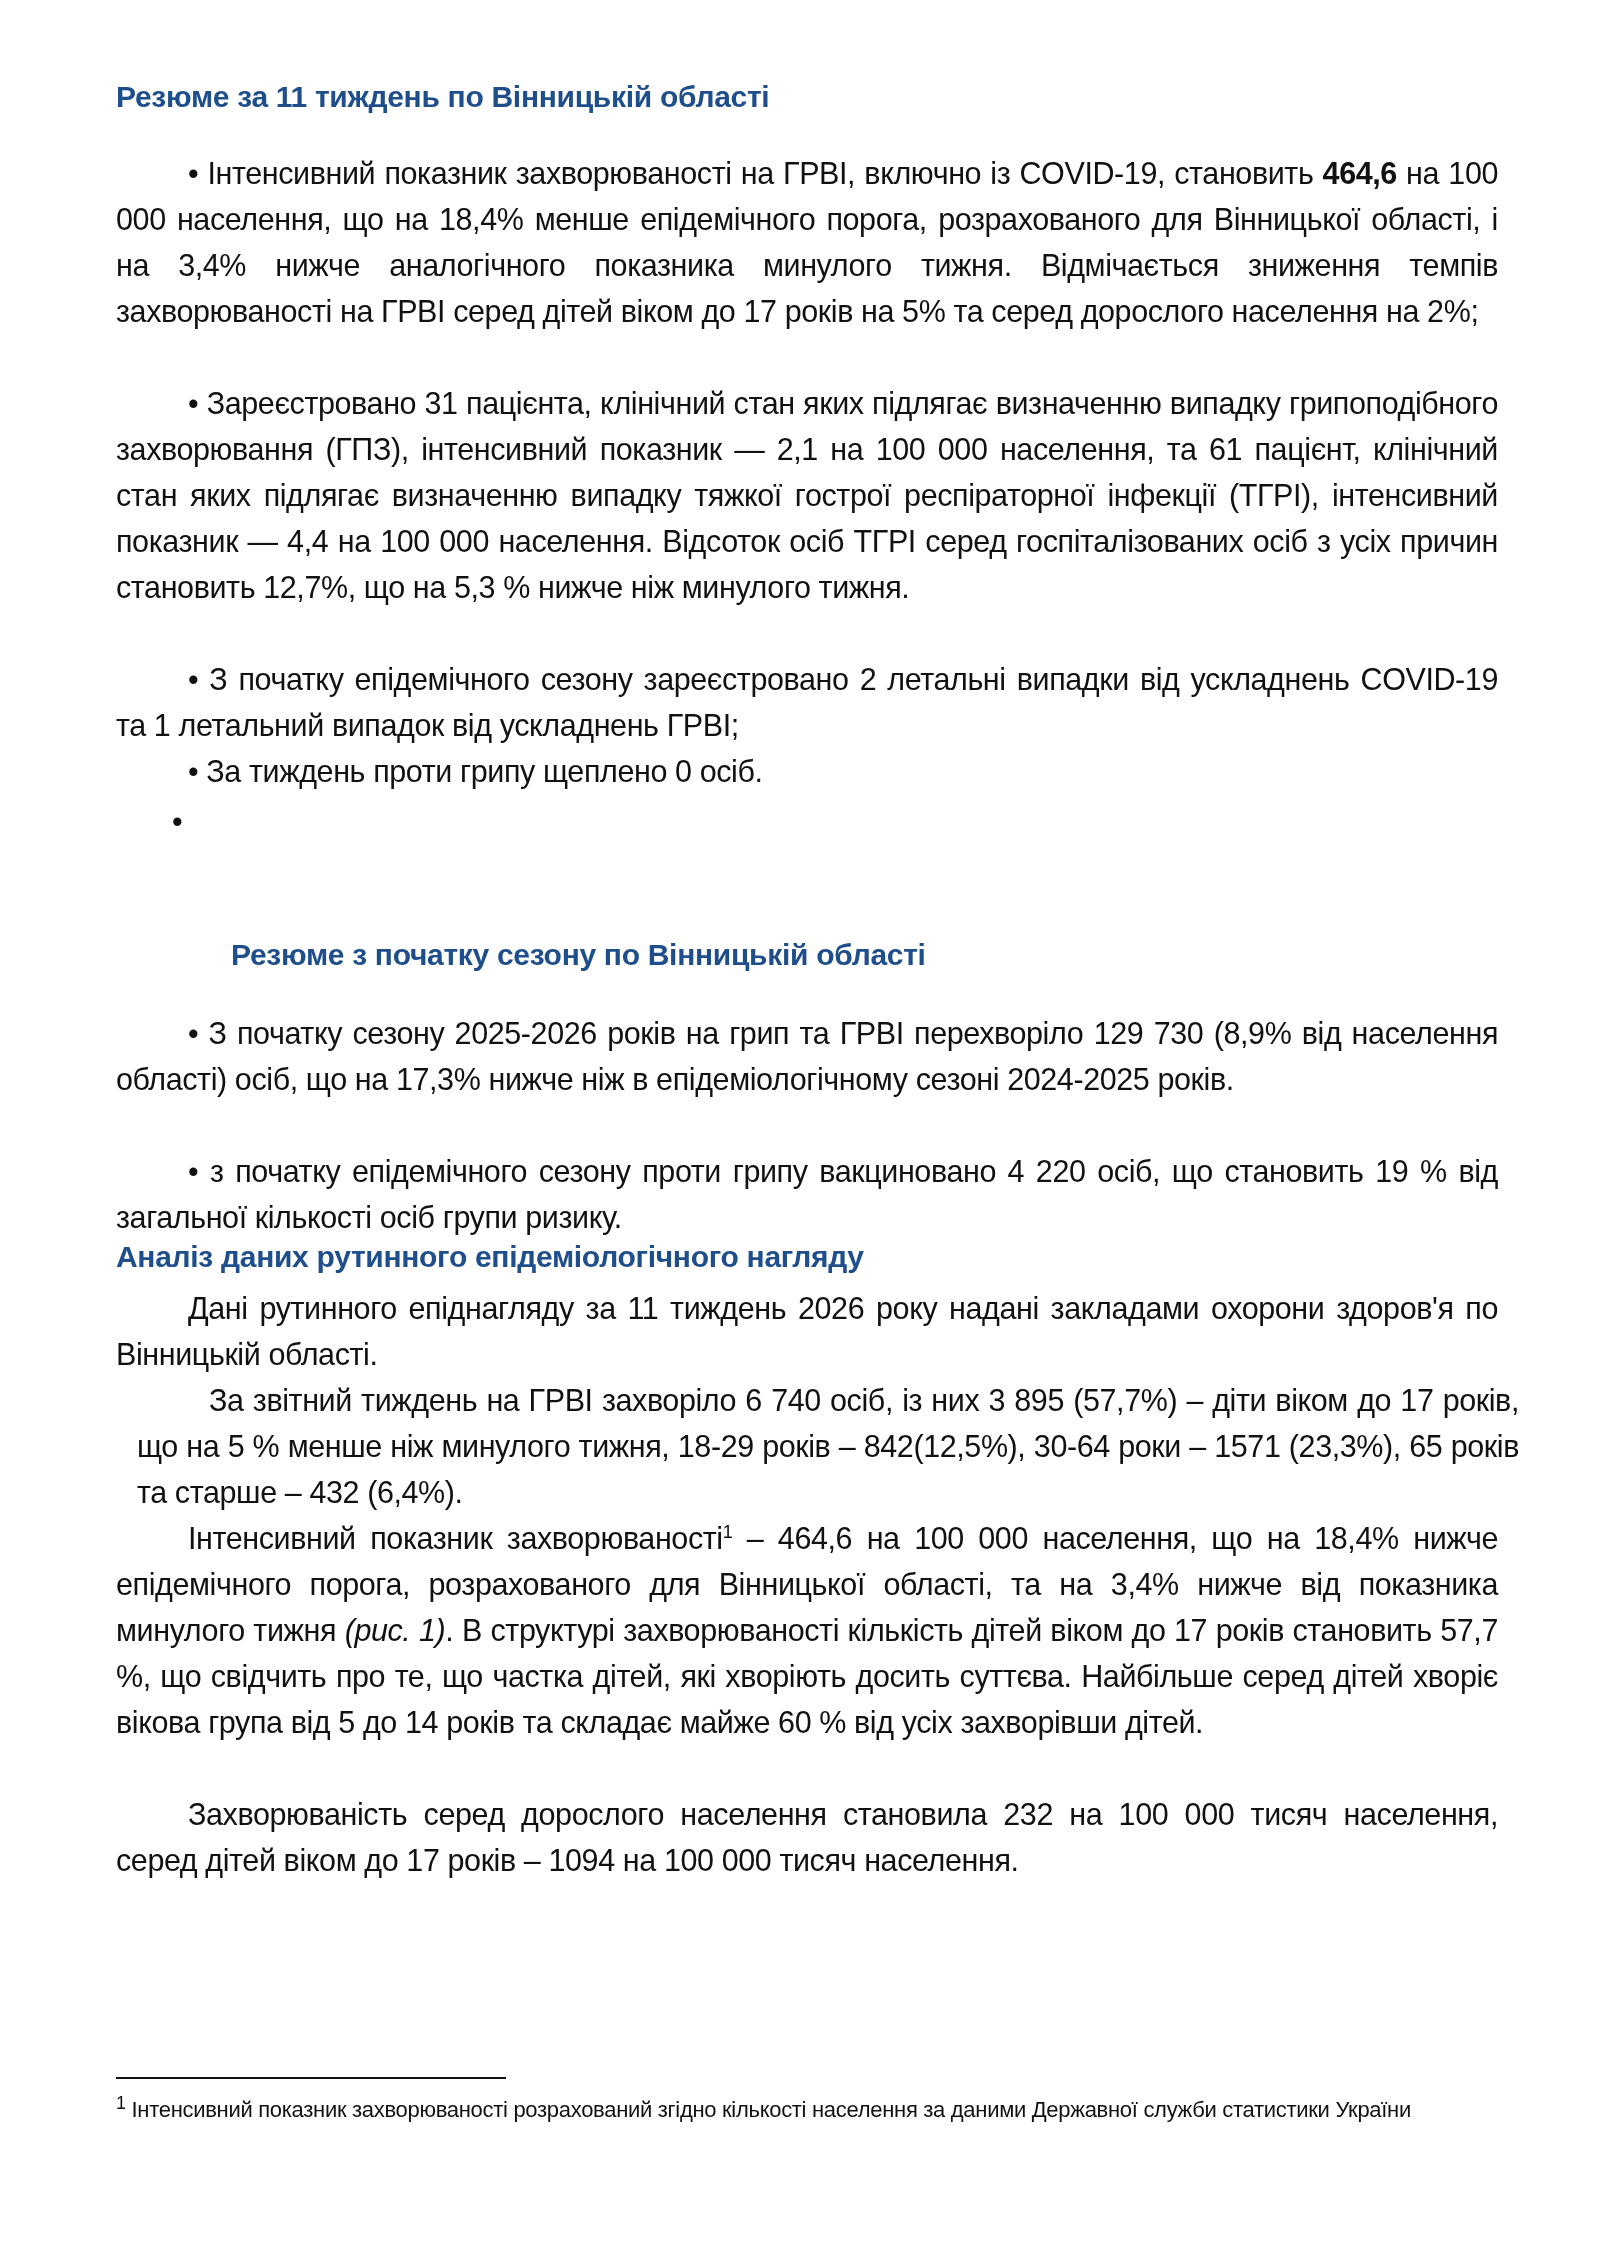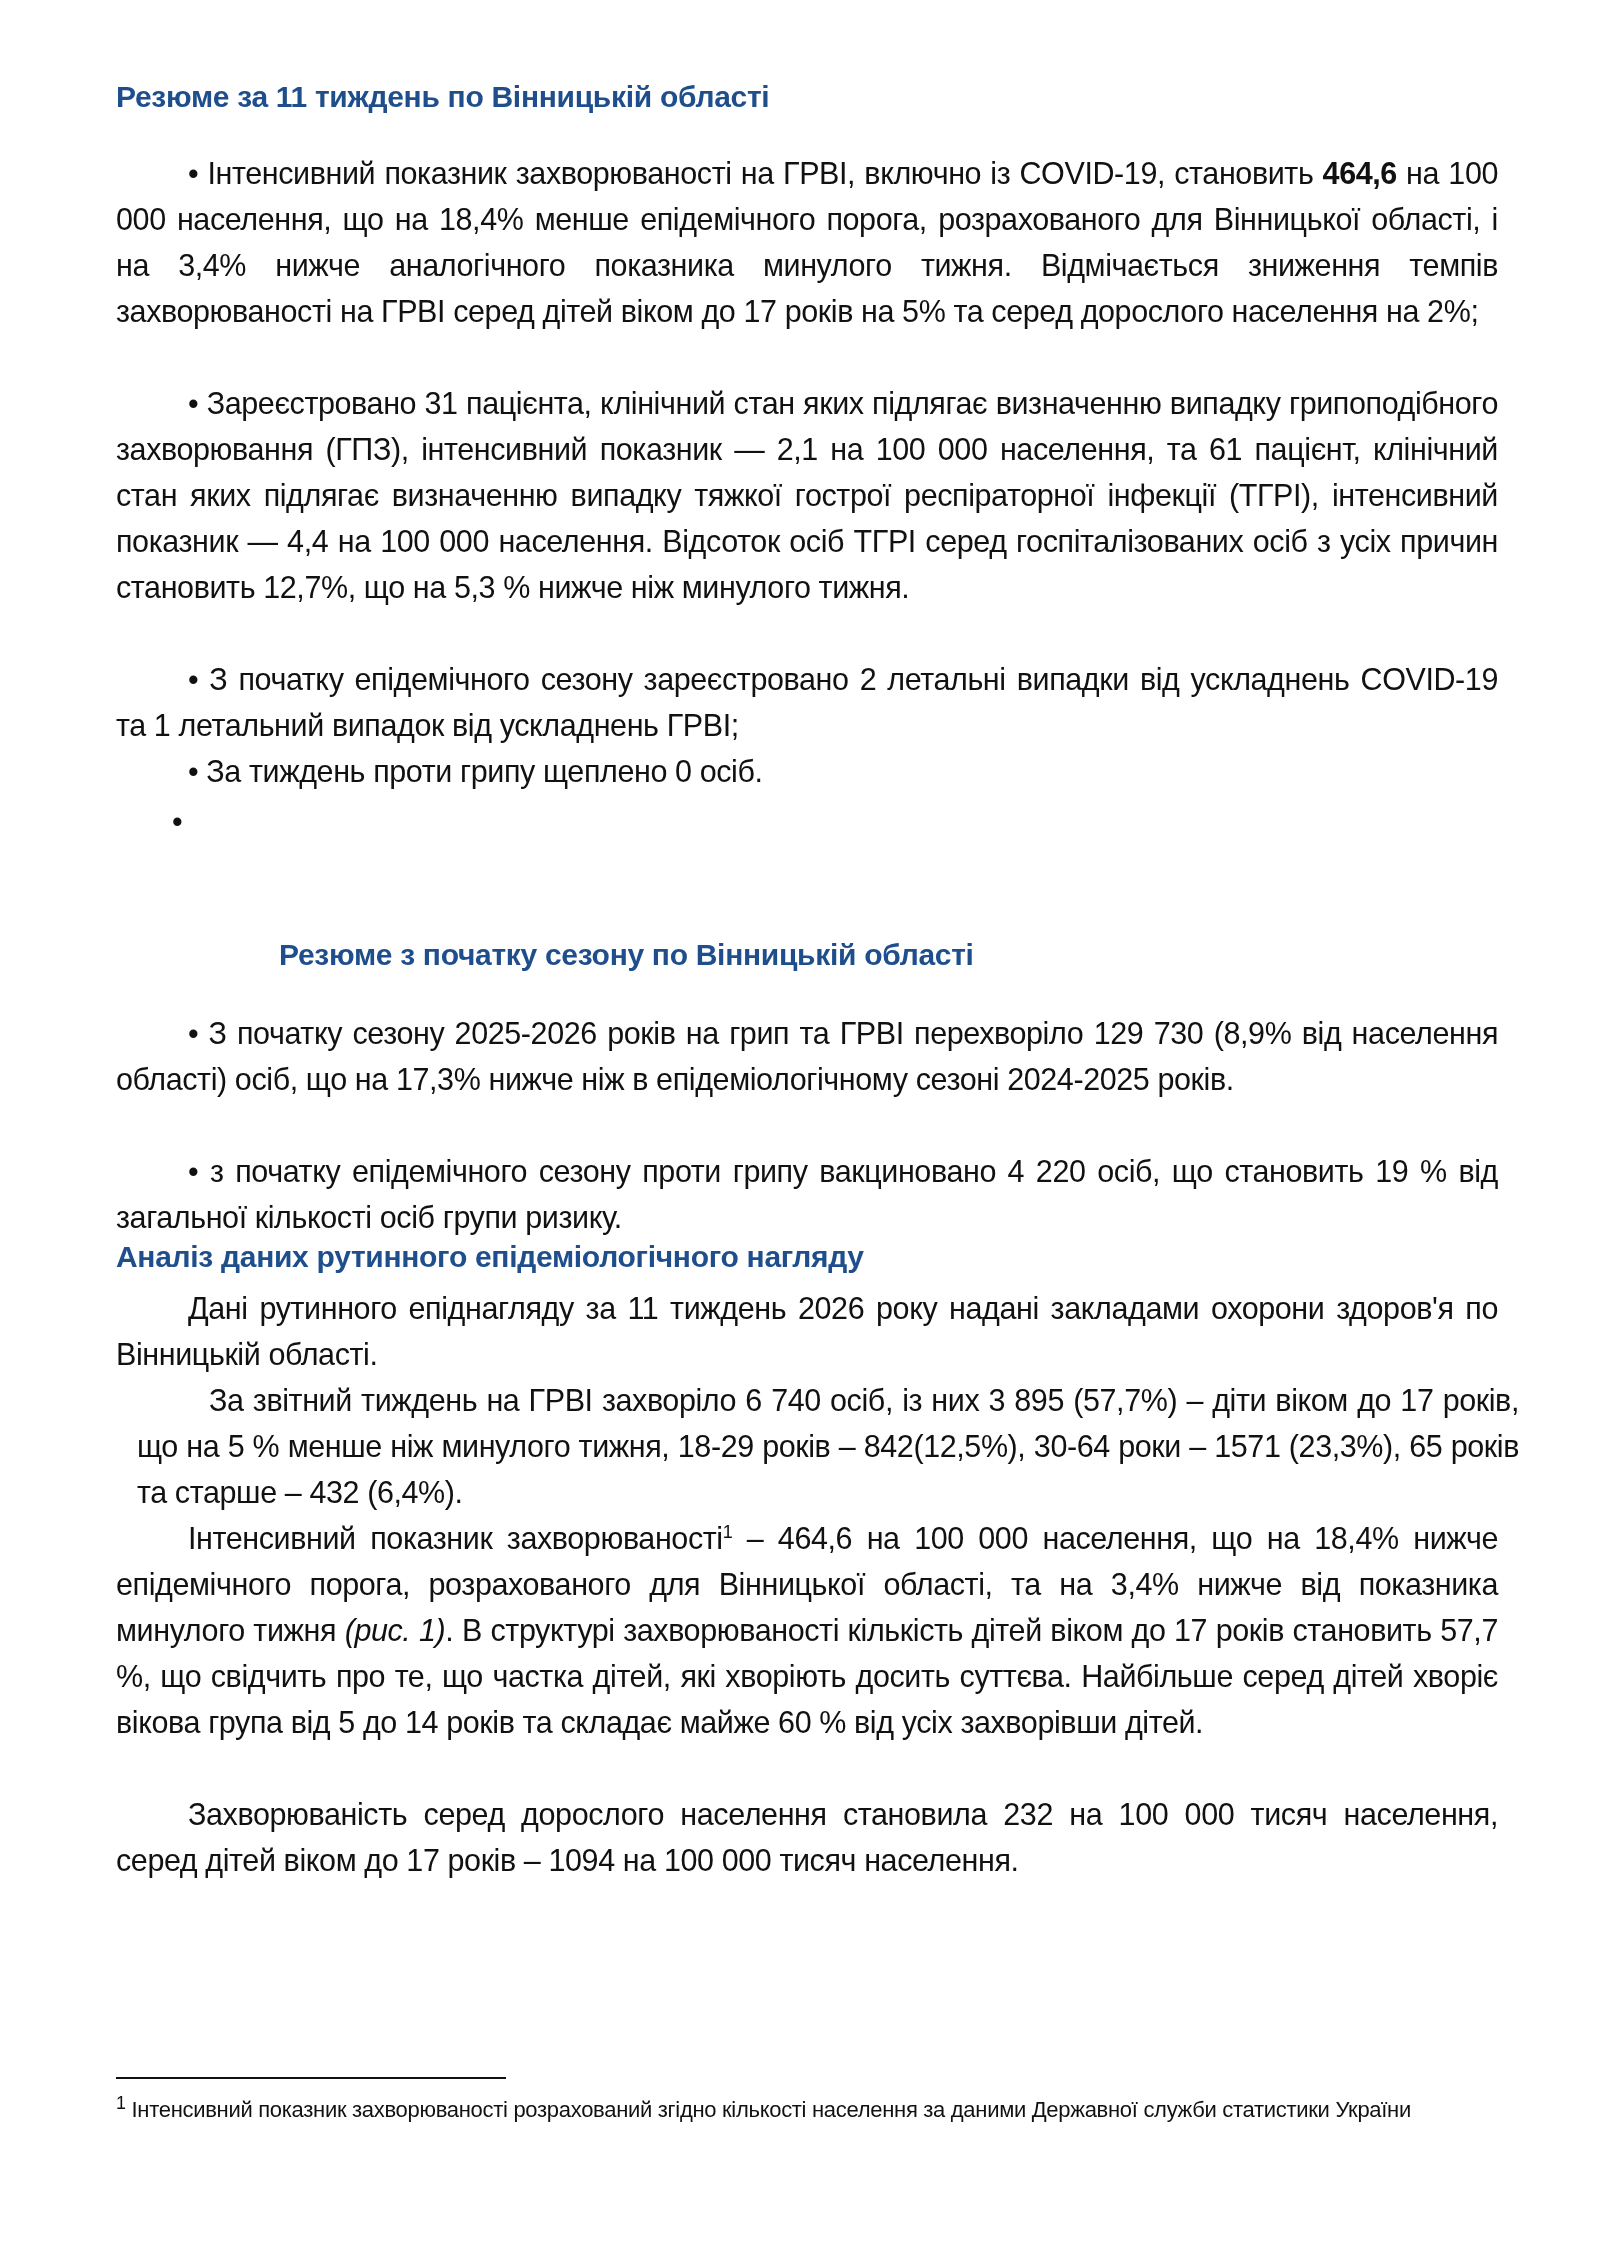--- a/index.html
+++ b/index.html
@@ -34,21 +34,21 @@
   <div class="p ind" style="top:150px;"><span>•</span><span> Інтенсивний показник захворюваності на ГРВІ, включно із COVID-19, становить </span><b>464,6</b><span> на 100 000 населення, що на 18,4% менше епідемічного порога, розрахованого для Вінницької області, і на 3,4% нижче аналогічного показника минулого тижня. Відмічається зниження темпів захворюваності на ГРВІ серед дітей віком до 17 років на 5% та серед дорослого населення на 2%;</span></div>
 
   <div class="p ind" style="top:380px;">• Зареєстровано 31 пацієнта, клінічний стан яких підлягає визначенню випадку грипоподібного захворювання (ГПЗ), інтенсивний показник — 2,1 на 100 000 населення, та 61 пацієнт, клінічний стан яких підлягає визначенню випадку тяжкої гострої респіраторної інфекції (ТГРІ),  інтенсивний показник — 4,4 на 100 000 населення. Відсоток  осіб ТГРІ серед госпіталізованих осіб з  усіх причин становить 12,7%, що на 5,3 % нижче ніж минулого тижня.</div>
 
   <div class="p ind" style="top:656px;">• З початку епідемічного сезону зареєстровано 2  летальні випадки від ускладнень COVID-19 та 1 летальний випадок від ускладнень ГРВІ;</div>
 
   <div class="p ind" style="top:748px;">• За тиждень проти грипу щеплено 0 осіб.</div>
 
   <div class="p bullet-hang" style="top:798px;"><span class="dot">•</span></div>
 
-  <div class="h" style="left:115px; top:938px;margin-left:48px;">Резюме з початку сезону по Вінницькій області</div>
+  <div class="h" style="left:115px; top:938px;">Резюме з початку сезону по Вінницькій області</div>
 
   <div class="p ind" style="top:1010px;">• З початку сезону 2025-2026 років на грип та ГРВІ перехворіло  129 730 (8,9% від населення області) осіб, що на 17,3% нижче ніж в епідеміологічному сезоні 2024-2025 років.</div>
 
   <div class="p ind" style="top:1148px;">• з початку епідемічного сезону проти грипу вакциновано 4 220 осіб, що становить 19 % від загальної кількості осіб групи ризику.</div>
 
   <div class="h" style="left:0; top:1240px;">Аналіз даних рутинного епідеміологічного нагляду</div>
 
   <div class="p ind" style="top:1285px;">Дані рутинного епіднагляду за 11 тиждень 2026 року надані закладами охорони здоров'я по Вінницькій області.</div>
 
   <div class="p ind" style="top:1377px;margin-left:21px;">За звітний тиждень на ГРВІ захворіло 6 740 осіб, із них 3 895 (57,7%) – діти віком до 17 років, що на 5 % менше ніж минулого тижня, 18-29 років – 842(12,5%), 30-64 роки – 1571 (23,3%), 65 років та старше – 432 (6,4%).</div>

